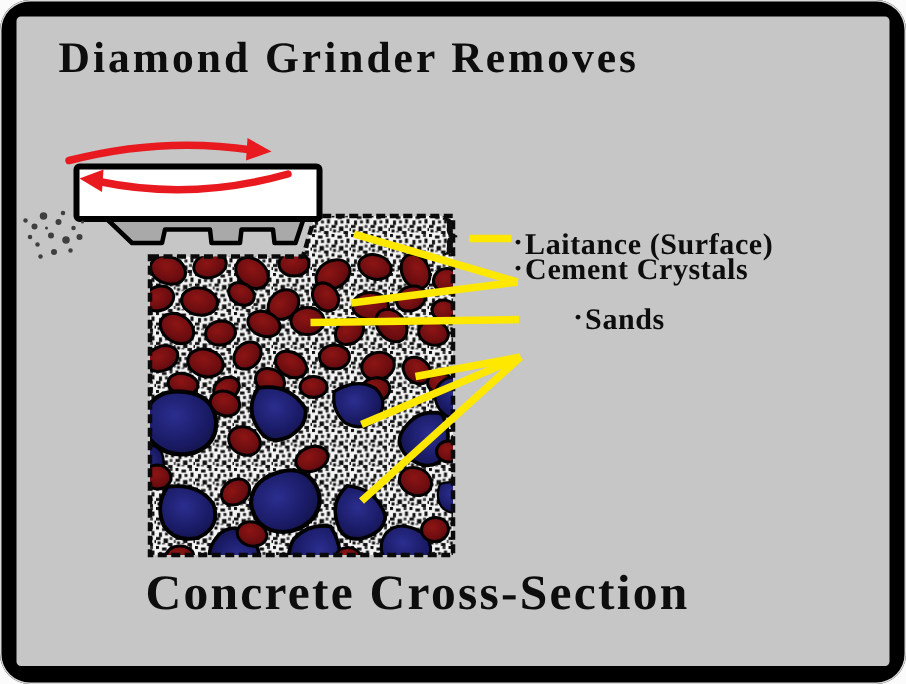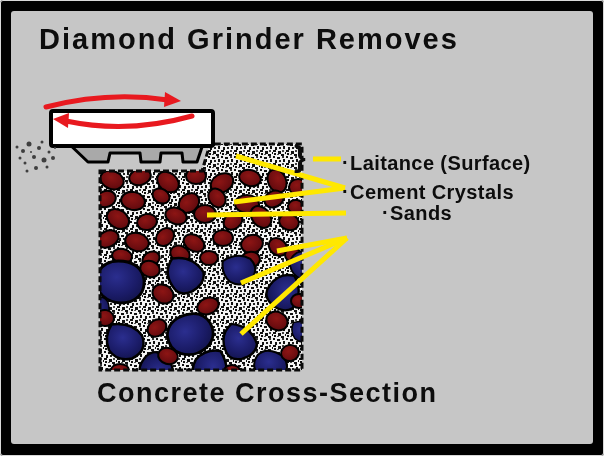--- a/index.html
+++ b/index.html
@@ -3,49 +3,50 @@
 <meta charset="utf-8">
 <style>
   html,body{margin:0;padding:0;}
   body{
     width:604px;height:456px;background:#fbfbfb;
     font-family:"Liberation Sans", sans-serif;
     -webkit-font-smoothing:antialiased;
   }
   .frame{
     position:relative;width:604px;height:456px;
-    background:#000;border-radius:3px;overflow:hidden;
+    background:#000;border-radius:20px;overflow:hidden;
     box-shadow:0 0 0 1px #d8d8d8 inset;
+    font-family:Liberation Serif, serif;
   }
   .panel{
     position:absolute;left:11px;top:11px;width:582px;height:433px;
     background:#c6c6c6;border-radius:3px;
   }
   .scene{position:absolute;left:0;top:0;z-index:1;}
   .txt{position:absolute;z-index:2;color:#0d0d0d;white-space:nowrap;}
   .title{
     left:39px;top:24px;
     font-size:29px;font-weight:bold;line-height:30px;letter-spacing:2px;
   }
   .callout-label{
     left:342px;height:22px;
     font-size:20px;font-weight:bold;letter-spacing:0.4px;text-align:right;
   }
   .callout-label .bullet{font-size:20px;vertical-align:1px;margin-right:1px;}
   .lab-0{top:151px;}
-  .lab-1{top:180px;}
+  .lab-1{top:168px;}
   .lab-2{top:201px;margin-left:40px;}
   .lab-3{top:229px;}
   .brace{
     left:294px;top:141px;
     font-size:30px;font-weight:bold;line-height:32px;
   }
   .caption{
     left:97px;top:378px;
-    font-size:27px;font-weight:bold;letter-spacing:1.5px;
+    font-size:33px;font-weight:bold;letter-spacing:1.5px;
   }
 </style>
 </head>
 <body>
 
 <div class="frame">
   <div class="panel"></div>
 
   <svg class="scene" width="604" height="456" viewBox="0 0 604 456">
     <defs>

